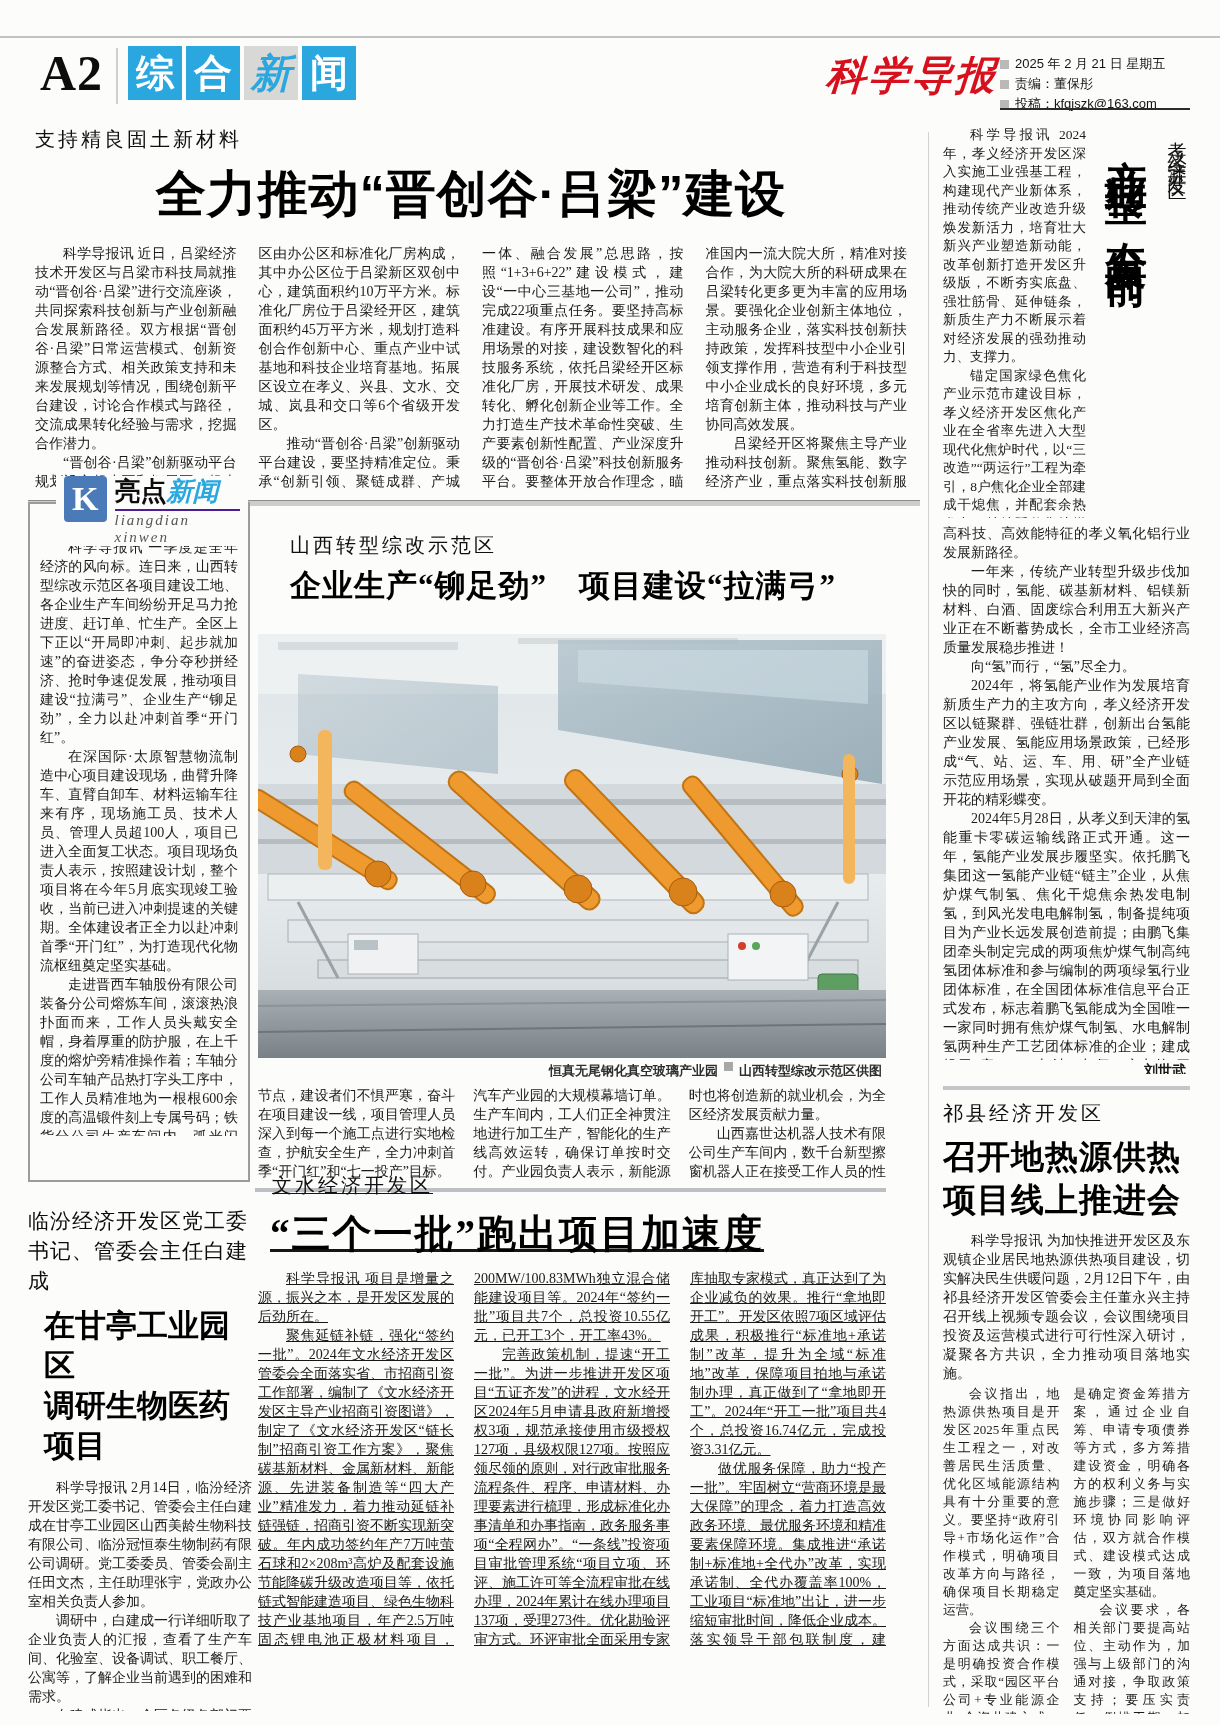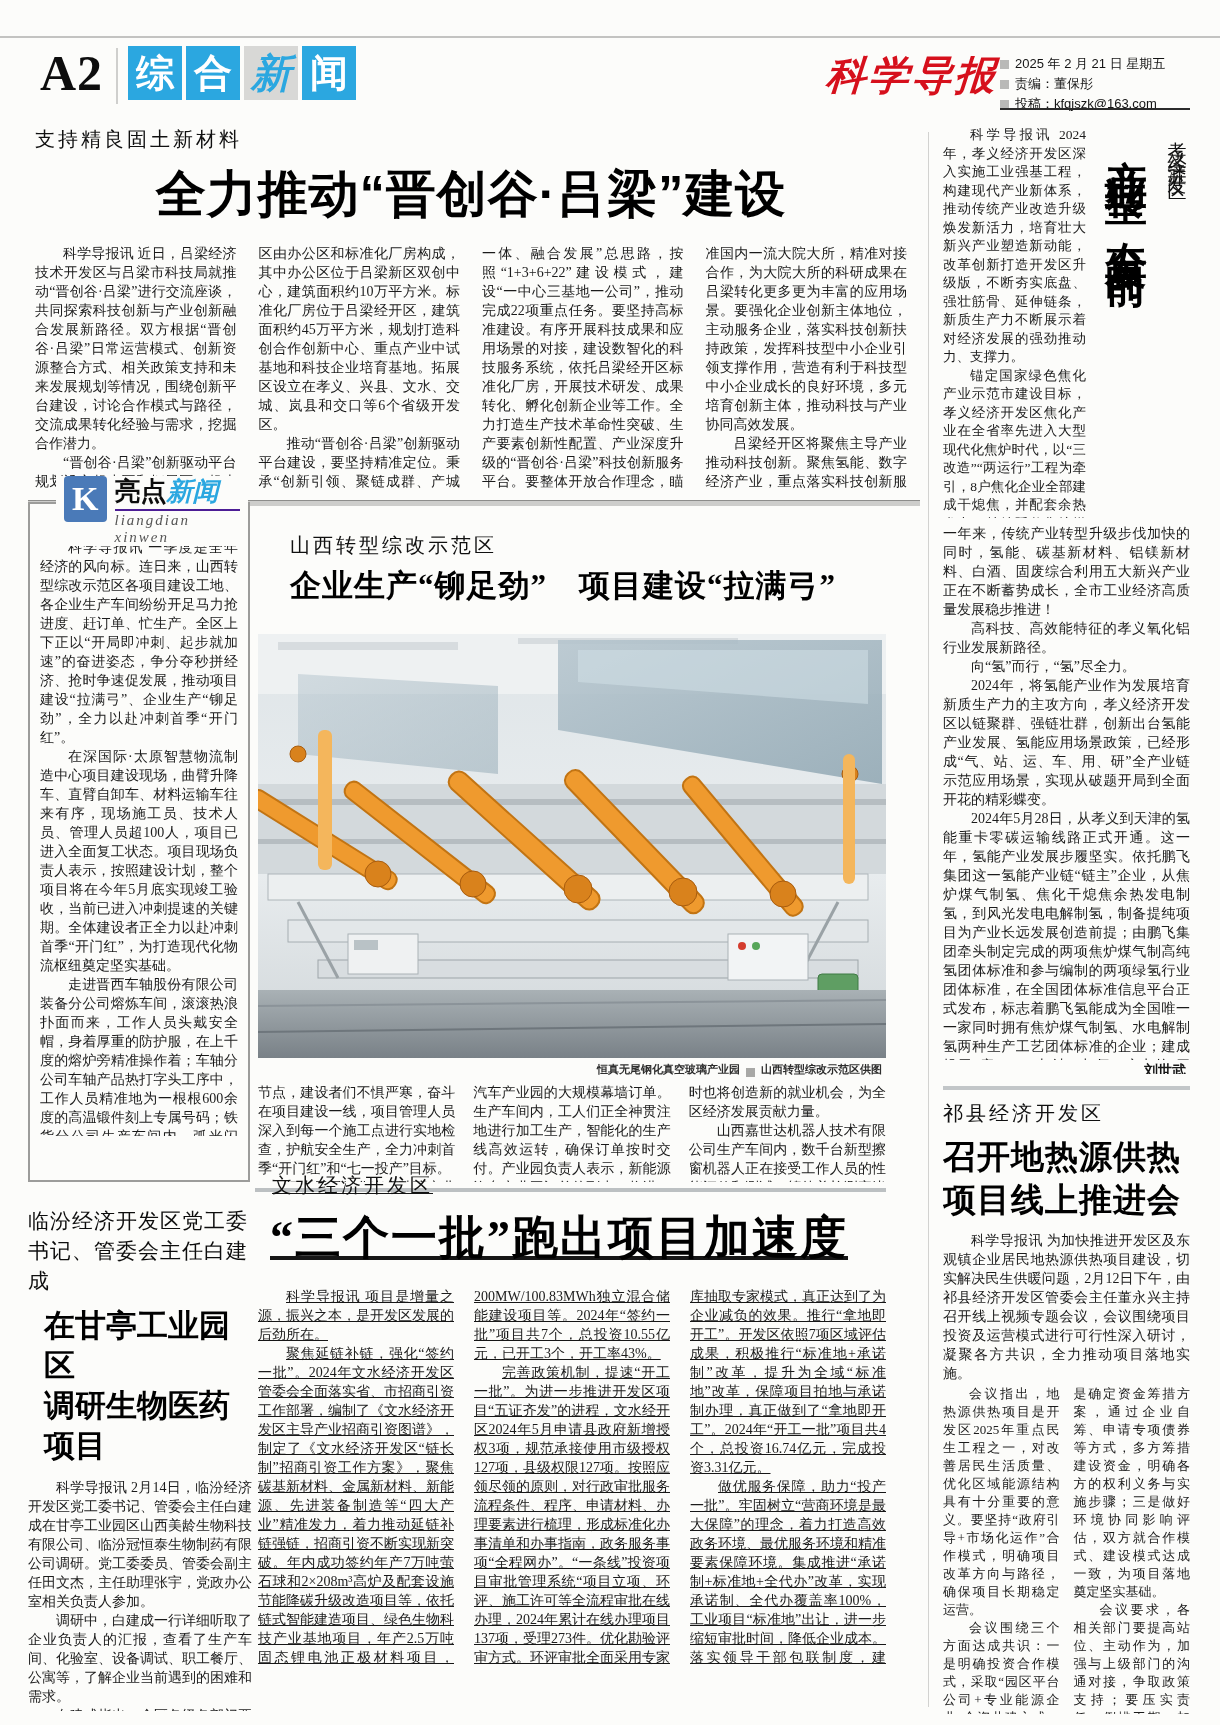--- a/index.html
+++ b/index.html
@@ -75,41 +75,41 @@
       color:#555;border-top:2px solid #4c1d95;margin-top:2px;padding-top:1px;letter-spacing:2px;}
   .hl-body{padding:34px 10px 8px 10px;height:632px;box-sizing:border-box;overflow:hidden;}
 
   
   .feature{left:258px;top:506px;width:628px;height:676px;overflow:hidden;}
   .feature .kicker{margin-left:32px;margin-top:26px;display:block;}
   .feat-hl{font-family:"Liberation Serif",serif;font-weight:bold;font-size:31px;
       letter-spacing:1px;color:#000;margin:6px 0 27px 32px;white-space:nowrap;}
   .photo{width:628px;height:424px;position:relative;}
   .photo svg{display:block;width:100%;height:100%;}
-  .caption{display:flex;justify-content:flex-end;align-items:flex-end;gap:6px;
-      font-family:"Liberation Sans",sans-serif;font-size:11px;color:#2e2e2e;
+  .caption{display:flex;justify-content:flex-end;align-items:flex-start;gap:6px;
+      font-family:"Liberation Sans",sans-serif;font-size:13px;color:#2e2e2e;
       margin:4px 4px 6px 0;font-weight:bold;}
   .caption .sq{width:9px;height:9px;background:#a8a8a6;}
   .feat-cols{column-count:3;column-gap:18px;height:138px;overflow:hidden;}
   .feat-cols p:first-child{text-indent:0;}
 
   .mid-rule{left:255px;top:1188px;width:631px;height:4px;background:#bcc0c2;}
 
   
   .linfen{left:28px;top:1206px;width:224px;height:505px;overflow:hidden;}
   .lf-kick{font-family:"Liberation Sans",sans-serif;font-size:21px;line-height:30px;
       letter-spacing:1px;color:#0d0d0d;}
   .lf-hl{font-family:"Liberation Sans",sans-serif;font-weight:bold;font-size:31px;
       line-height:40px;color:#000;margin:10px 0 12px 16px;}
   .linfen .bodytext{height:330px;overflow:hidden;}
 
   
   .wenshui{left:258px;top:1172px;width:628px;height:505px;overflow:hidden;text-decoration:underline;}
-  .ws-hl{font-family:"Liberation Serif",serif;font-weight:bold;font-size:46px;
-      letter-spacing:2px;color:#000;margin:8px 0 18px 12px;white-space:nowrap;}
+  .ws-hl{font-family:"Liberation Serif",serif;font-weight:bold;font-size:39px;
+      letter-spacing:2px;color:#000;margin:8px 0 8px 12px;white-space:nowrap;}
   .ws-cols{column-count:3;column-gap:20px;height:392px;overflow:hidden;}
   .wenshui .kicker{margin-left:14px;}
 
   
   .qixian{left:943px;top:1100px;width:247px;height:614px;overflow:hidden;}
   .qx-hl{font-family:"Liberation Sans",sans-serif;font-weight:bold;font-size:33px;
       line-height:43px;color:#000;margin:8px 0 10px 0;letter-spacing:1px;}
   .qx-lead p{font-size:14px;}
   .qx-cols{column-count:2;column-gap:14px;height:370px;overflow:hidden;margin-top:2px;}
   .qx-cols p{font-size:13px;line-height:18px;}
@@ -163,22 +163,22 @@
   <div class="abs xiaoyi">
     <div class="xy-top">
       <div class="xy-col bodytext">
           <p>科学导报讯 2024年，孝义经济开发区深入实施工业强基工程，构建现代产业新体系，推动传统产业改造升级焕发新活力，培育壮大新兴产业塑造新动能，改革创新打造开发区升级版，不断夯实底盘、强壮筋骨、延伸链条，新质生产力不断展示着对经济发展的强劲推动力、支撑力。</p>
           <p>锚定国家绿色焦化产业示范市建设目标，孝义经济开发区焦化产业在全省率先进入大型现代化焦炉时代，以“三改造”“两运行”工程为牵引，8户焦化企业全部建成干熄焦，并配套余热发电。持续延伸焦炉煤气、煤焦油、粗苯精深加工产业链条，黑色资源，绿色发展，潜力无限。</p>
         </div>
       <div class="xy-hl">产业转型　奋发向前</div>
       <div class="xy-kick">孝义经济开发区</div>
     </div>
     <div class="xy-wide bodytext">
+        <p>高科技、高效能特征的孝义氧化铝行业发展新路径。</p>
         <p>一年来，传统产业转型升级步伐加快的同时，氢能、碳基新材料、铝镁新材料、白酒、固废综合利用五大新兴产业正在不断蓄势成长，全市工业经济高质量发展稳步推进！</p>
-        <p>高科技、高效能特征的孝义氧化铝行业发展新路径。</p>
         <p>向“氢”而行，“氢”尽全力。</p>
         <p>2024年，将氢能产业作为发展培育新质生产力的主攻方向，孝义经济开发区以链聚群、强链壮群，创新出台氢能产业发展、氢能应用场景政策，已经形成“气、站、运、车、用、研”全产业链示范应用场景，实现从破题开局到全面开花的精彩蝶变。</p>
         <p>2024年5月28日，从孝义到天津的氢能重卡零碳运输线路正式开通。这一年，氢能产业发展步履坚实。依托鹏飞集团这一氢能产业链“链主”企业，从焦炉煤气制氢、焦化干熄焦余热发电制氢，到风光发电电解制氢，制备提纯项目为产业长远发展创造前提；由鹏飞集团牵头制定完成的两项焦炉煤气制高纯氢团体标准和参与编制的两项绿氢行业团体标准，在全国团体标准信息平台正式发布，标志着鹏飞氢能成为全国唯一一家同时拥有焦炉煤气制氢、水电解制氢两种生产工艺团体标准的企业；建成投用4座LNG、加油、加氢、充电的“四合一”综合能源岛，构建多元储氢和输氢体系，加快年产30万辆氢燃料电池汽车制造项目建设，首批共享单车、通勤客车等陆续投入运行，氢能应用场景不断丰富。</p>
       </div>
     <div class="byline">刘世武</div>
   </div>
 
   <div class="abs hlbox">
     <div class="hl-logo">
       <div class="hl-k">K</div>

